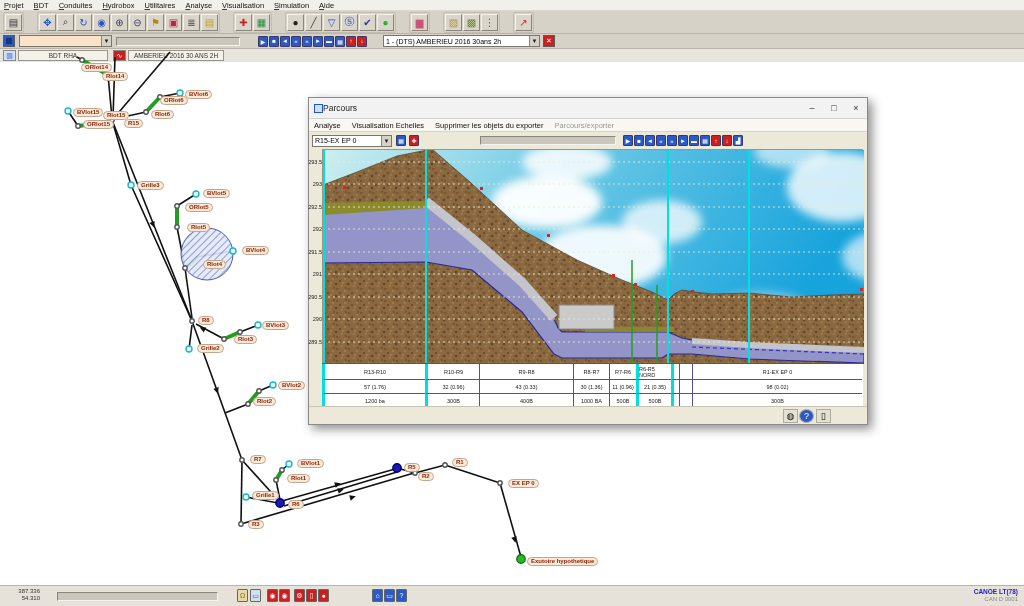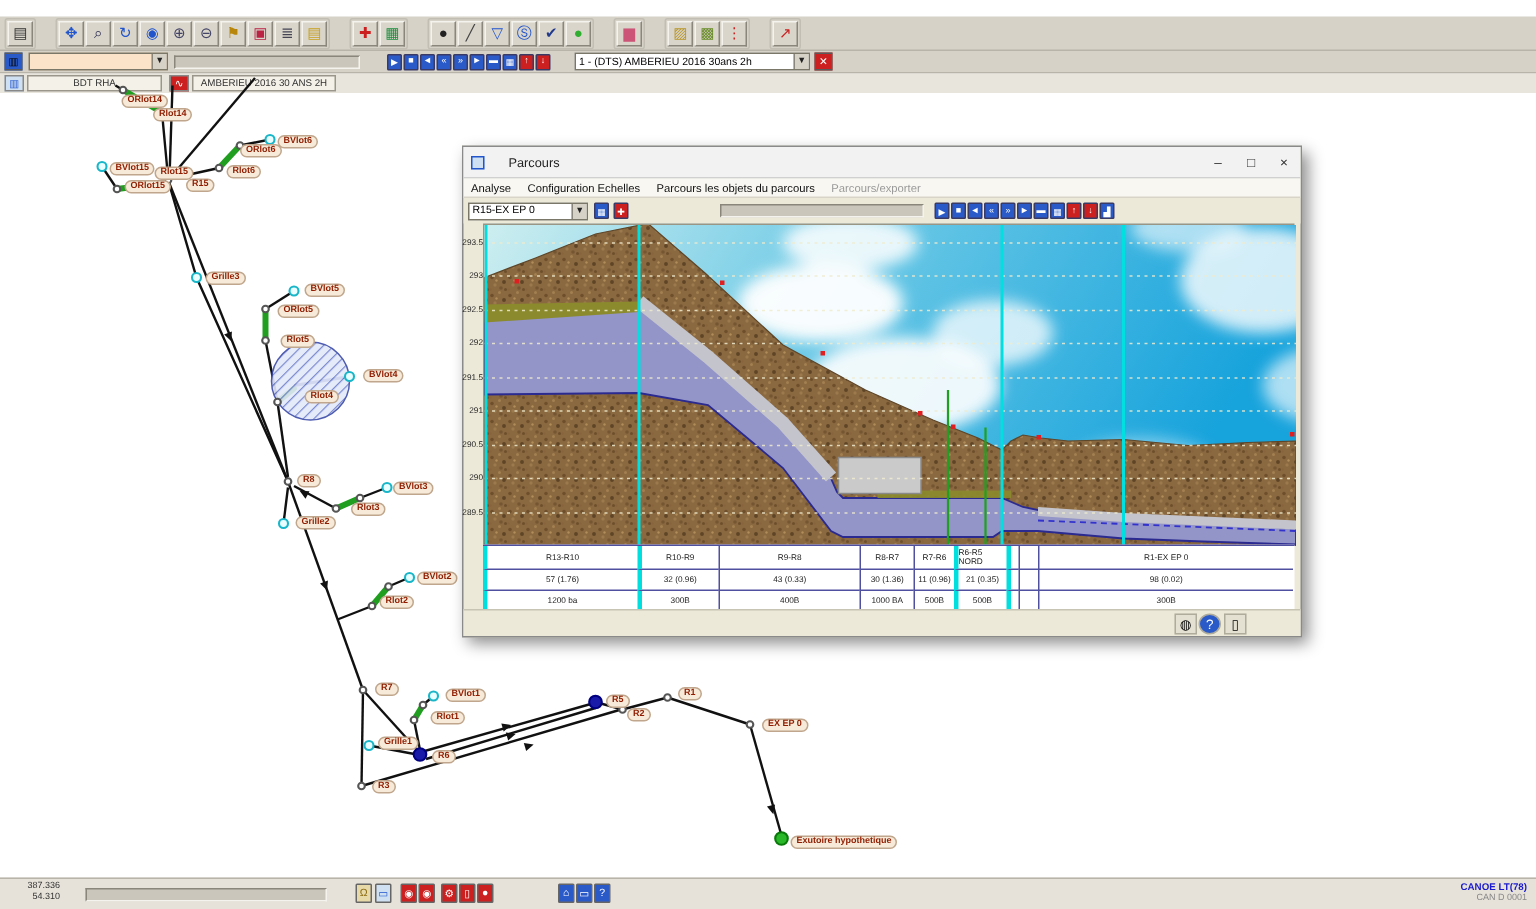--- a/index.html
+++ b/index.html
@@ -23,21 +23,21 @@
   .pb{background:#2a5ac8;} .pr{background:#cc1f1f;}
   
   #toolbar3{position:absolute;left:0;top:49px;width:1024px;height:13px;background:#e8e5dd;display:flex;align-items:center;}
   .tabbox{height:11px;background:#f4f1e8;border:1px solid #9a968c;font-size:6.5px;color:#333;display:flex;align-items:center;justify-content:center;}
   .tico{width:13px;height:11px;display:flex;align-items:center;justify-content:center;font-size:7px;border:1px solid #888;}
   
   .nlabel{position:absolute;font-size:6px;font-weight:bold;color:#8f1c00;background:#f7ead8;border:1px solid #c0a68c;border-radius:5px;padding:0px 3px;line-height:7px;white-space:nowrap;z-index:3;cursor:pointer;}
   
   #parcours{position:absolute;left:308px;top:97px;width:560px;height:328px;background:#ece9d8;border:1px solid #8a8a8a;box-shadow:4px 4px 10px rgba(0,0,0,.45);z-index:10;}
   #pt-titlebar{position:absolute;left:0;top:0;width:100%;height:21px;background:#f2f2f2;border-bottom:1px solid #d0d0d0;display:flex;align-items:center;}
-  #pt-title{font-size:8.5px;color:#222;margin-left:16px;}
+  #pt-title{font-size:8.5px;color:#222;margin-left:0;}
   .wctl{width:22px;height:15px;display:flex;align-items:center;justify-content:center;font-size:9px;color:#333;cursor:pointer;}
   #pt-menu{position:absolute;left:0;top:21px;width:100%;height:13px;background:#f8f7f2;border-bottom:1px solid #d8d5c8;display:flex;align-items:center;gap:11px;padding-left:5px;}
   .pmitem{font-size:7.5px;color:#111;cursor:pointer;}
   .pmitem.dis{color:#9a9a9a;}
   #pt-toolbar{position:absolute;left:0;top:34px;width:100%;height:17px;background:#ece9d8;display:flex;align-items:center;}
   #chartwrap{position:absolute;left:13px;top:51px;width:541px;height:214px;background:#cfe9ec;border:1px solid #9a9686;}
   .ytick{position:absolute;width:14px;text-align:right;font-size:5.5px;color:#222;z-index:5;left:-15px;}
   .marker{position:absolute;width:3px;height:3px;background:#e02020;z-index:5;}
   #ptable{position:absolute;left:13px;top:265px;width:541px;height:44px;background:#fff;border-top:1px solid #5050a0;}
   .tcell{position:absolute;font-size:5.5px;color:#222;display:flex;align-items:center;justify-content:center;overflow:hidden;border-bottom:1px solid #5050a0;}
@@ -50,20 +50,31 @@
   #sgroove{position:absolute;left:57px;top:6px;width:161px;height:9px;}
   .sbtn{position:absolute;top:3px;width:11px;height:13px;display:flex;align-items:center;justify-content:center;font-size:7px;border:1px solid #666;border-radius:1px;cursor:pointer;}
   #brand{position:absolute;right:6px;top:2px;text-align:right;font-size:6.5px;font-weight:bold;color:#1a1acc;line-height:7px;}
   #brand2{position:absolute;right:6px;top:10px;text-align:right;font-size:6px;color:#888;}
 </style>
 </head>
 <body>
 
 <div id="screen">
 
+  <div id="menubar">
+      <span class="mitem">Projet</span>
+      <span class="mitem">BDT</span>
+      <span class="mitem">Conduites</span>
+      <span class="mitem">Hydrobox</span>
+      <span class="mitem">Utilitaires</span>
+      <span class="mitem">Analyse</span>
+      <span class="mitem">Visualisation</span>
+      <span class="mitem">Simulation</span>
+      <span class="mitem">Aide</span>
+    </div>
 
   <div id="toolbar1">
       <div class="tgroup" style="margin-left: 3px;">
         <div class="tbtn" style="color: rgb(51, 51, 51);">▤</div>
       </div>
       <div class="tgroup" style="margin-left: 3px;">
         <div class="tbtn" style="color: rgb(34, 85, 204);">✥</div>
         <div class="tbtn" style="color: rgb(51, 51, 85);">⌕</div>
         <div class="tbtn" style="color: rgb(34, 85, 204);">↻</div>
         <div class="tbtn" style="color: rgb(34, 85, 204);">◉</div>
@@ -269,22 +280,22 @@
     <div id="pt-titlebar">
       <span style="width:9px;height:9px;margin-left:5px;background:#cfe0f2;border:1px solid #2255cc"></span>
       <span id="pt-title">Parcours</span>
       <span style="flex:1"></span>
       <span class="wctl">–</span>
       <span class="wctl">□</span>
       <span class="wctl">×</span>
     </div>
     <div id="pt-menu">
         <span class="pmitem">Analyse</span>
-        <span class="pmitem">Configuration Echelles</span>
-        <span class="pmitem">Parcours les objets du parcours</span>
+        <span class="pmitem">Visualisation Echelles</span>
+        <span class="pmitem">Supprimer les objets du exporter</span>
         <span class="pmitem dis">Parcours/exporter</span>
       </div>
     <div id="pt-toolbar">
       <div class="combo" style="width:80px;margin-left:3px">
         <span>R15-EX EP 0</span>
           <span class="arr">▼</span>
       </div>
       <div id="pt-tools" style="display:flex;gap:2px;margin-left:4px">
           <div class="pbtn pb">▦</div>
           <div class="pbtn pr">✚</div>

